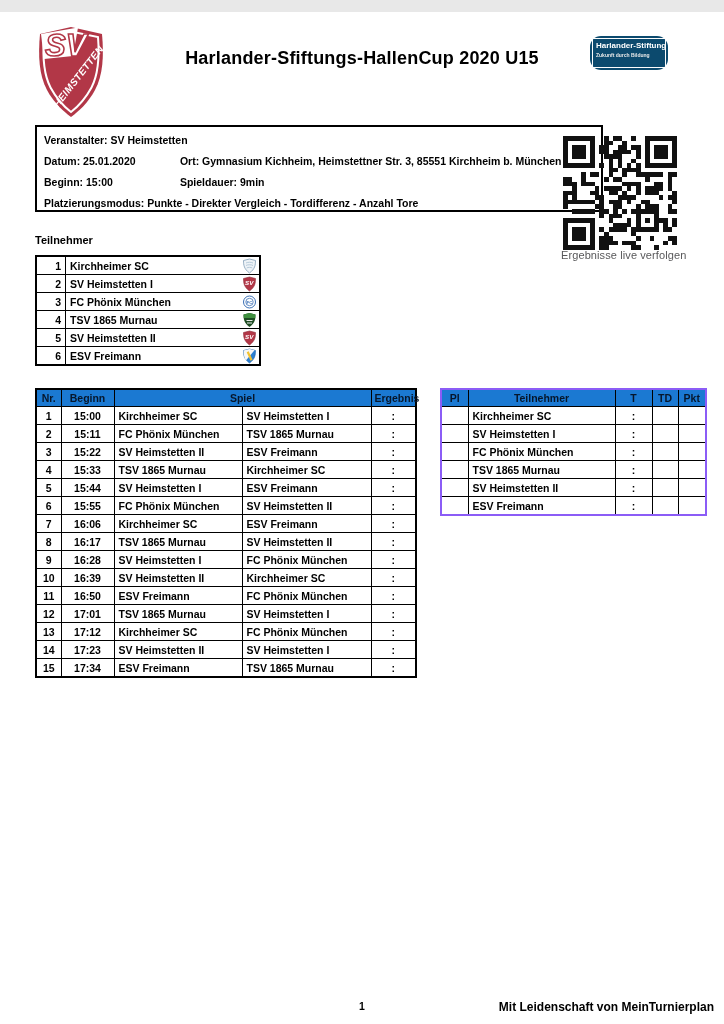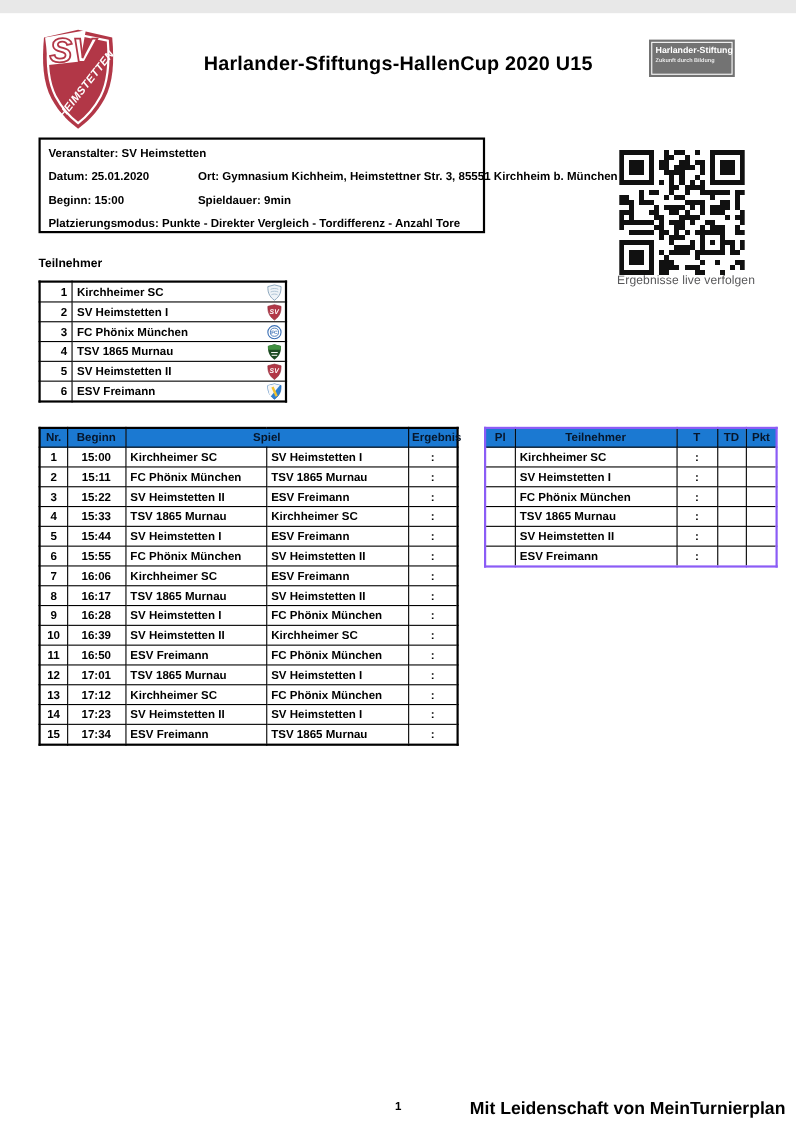--- a/index.html
+++ b/index.html
@@ -13,31 +13,31 @@
     margin:12px auto;
   }
   
   .club-logo{position:absolute;left:33px;top:13px;width:76px;height:94px;}
   .page-title{
     position:absolute;left:0;right:0;top:36px;text-align:center;
     font-size:18px;font-weight:700;letter-spacing:0.2px;
   }
   .stiftung{
     position:absolute;left:590px;top:24px;width:78px;height:34px;
-    background:#737373;box-sizing:border-box;
+    background:#0c4a6e;box-sizing:border-box;border-radius:11px;
   }
   .stiftung-inner{
     position:absolute;inset:2px;border:1px solid #fdfdfd;
     padding:1px 3px;box-sizing:border-box;color:#fff;
   }
   .stiftung-title{font-size:8px;font-weight:700;white-space:nowrap;margin-top:1px;}
   .stiftung-sub{font-size:5px;font-weight:700;white-space:nowrap;margin-top:2px;color:#e9e9e9;}
   
   .info-box{
-    position:absolute;left:35px;top:113px;width:406px;height:87px;
+    position:absolute;left:35px;top:113px;width:568px;height:87px;
     border:2px solid #000;box-sizing:border-box;padding:3px 7px 0 7px;
     font-size:10.5px;font-weight:700;
   }
   .info-line{height:21px;line-height:21px;white-space:nowrap;}
   .info-col1{display:inline-block;width:133px;}
   
   .qr-wrap{position:absolute;left:563px;top:124px;width:114px;height:114px;}
   .qr-caption{
     position:absolute;left:561px;top:237px;width:140px;
     font-size:11px;color:#58585a;letter-spacing:0.1px;
@@ -61,21 +61,21 @@
   .ctr{text-align:center;}
   
   .stand-table{position:absolute;left:440px;top:376px;width:265px;border:2px solid #8b5cf6;table-layout:fixed;}
   .stand-table th{
     background:var(--header-blue);border:1px solid #000;height:16px;
     font-size:10.5px;font-weight:700;color:#06162b;padding:0 2px;
   }
   .stand-table td{border:1px solid #000;height:17px;font-size:10.5px;font-weight:700;padding:0 4px;white-space:nowrap;overflow:hidden;}
   
   .footer-page{position:absolute;left:0;right:0;top:988px;text-align:center;font-size:10.5px;font-weight:700;}
-  .footer-credit{position:absolute;right:10px;top:988px;font-size:16px;font-weight:700;}
+  .footer-credit{position:absolute;right:10px;top:988px;font-size:12px;font-weight:700;}
 </style>
 </head>
 <body>
 
 <div class="page">
 
   <svg class="club-logo" viewBox="0 0 76 94" aria-hidden="true">
     <path d="M38 2 L7 9 C5 31 6 50 14 65 C21 78 30 86 38 92 C46 86 55 78 62 65 C70 50 71 31 69 9 Z" fill="#b23747"></path>
     <path d="M38 6.5 L11 12 C9.5 31 10.5 49 17.5 62.5 C24 74.5 31.5 82 38 87 C44.5 82 52 74.5 58.5 62.5 C65.5 49 66.5 31 65 12 Z" fill="none" stroke="#ffffff" stroke-width="2"></path>
     <polygon points="8,9 45,2.5 40,31 11,34" fill="#ffffff"></polygon>

